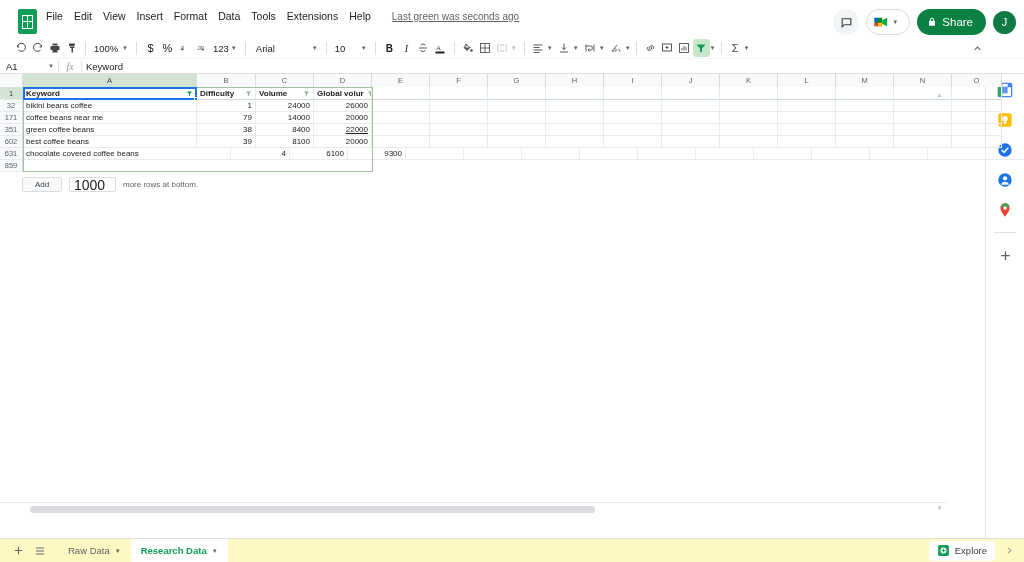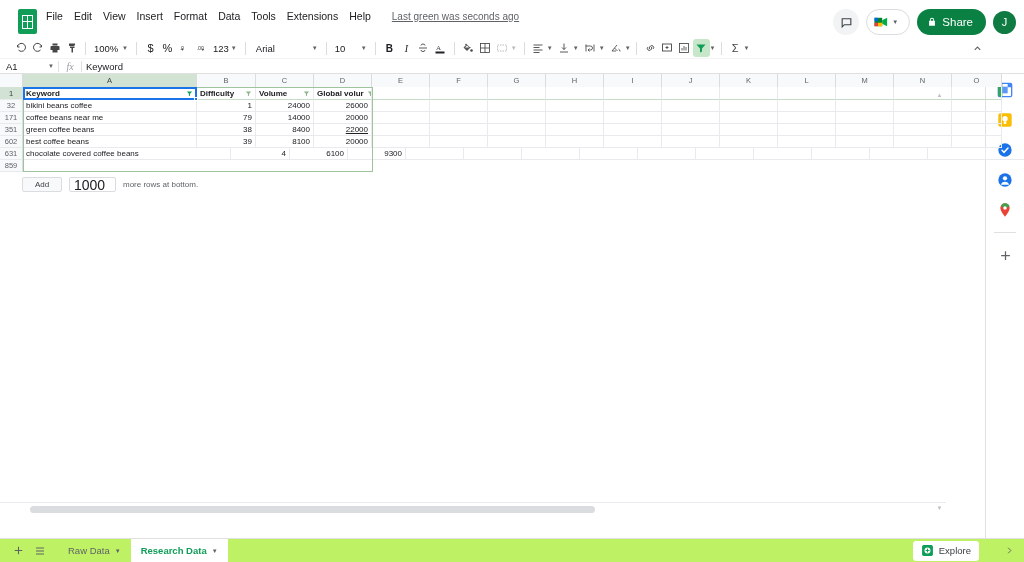--- a/index.html
+++ b/index.html
@@ -110,27 +110,27 @@
   
   .sidebar { width: 39px; flex: 0 0 auto; border-left: 1px solid #e0e0e0; background: #fff;
              display: flex; flex-direction: column; align-items: center; padding-top: 6px; gap: 10px; }
   .side-icon { width: 20px; height: 20px; display: flex; align-items: center; justify-content: center; cursor: pointer; border-radius: 4px; }
   .side-div { width: 22px; height: 1px; background: #e0e0e0; margin: 2px 0; }
   .vscroll-arrow { position: absolute; right: 40px; width: 11px; height: 9px; display: flex; align-items: center; justify-content: center; color: #bdc1c6; font-size: 6px; }
   .hscroll-track { position: absolute; left: 0; right: 39px; bottom: 23px; height: 13px; background: #fff; border-top: 1px solid #e8eaed; }
   .hscroll-thumb { position: absolute; left: 30px; top: 3px; width: 565px; height: 7px; background: #dadce0; border-radius: 4px; cursor: pointer; }
 
   
-  .bottombar { height: 24px; flex: 0 0 auto; background: #bef264; border-top: 1px solid #e0e0e0;
+  .bottombar { height: 24px; flex: 0 0 auto; background: #fef9c3; border-top: 1px solid #e0e0e0;
                display: flex; align-items: center; padding: 0 4px 0 8px; position: relative; }
   .bb-icon { width: 21px; height: 21px; display: flex; align-items: center; justify-content: center; color: #5f6368; cursor: pointer; border-radius: 50%; }
   .sheet-tab { height: 24px; display: flex; align-items: center; gap: 5px; padding: 0 10px; font-size: 9.5px;
                color: #5f6368; cursor: pointer; white-space: nowrap; }
   .sheet-tab.active { background: #fff; color: #0f9d58; font-weight: bold; box-shadow: 0 -1px 0 #e0e0e0 inset; }
-  .bb-right { margin-left: auto; display: flex; align-items: center; gap: 20px; }
+  .bb-right { margin-left: auto; display: flex; align-items: center; gap: 4px; }
   .explore-btn { height: 20px; display: flex; align-items: center; gap: 5px; padding: 0 8px; font-size: 9.5px;
                  color: #3c4043; background: #fff; border: none; border-radius: 3px; cursor: pointer; }
   svg { display: block; }
 </style>
 </head>
 <body>
 
 <div class="app">
 
   <div class="header">

